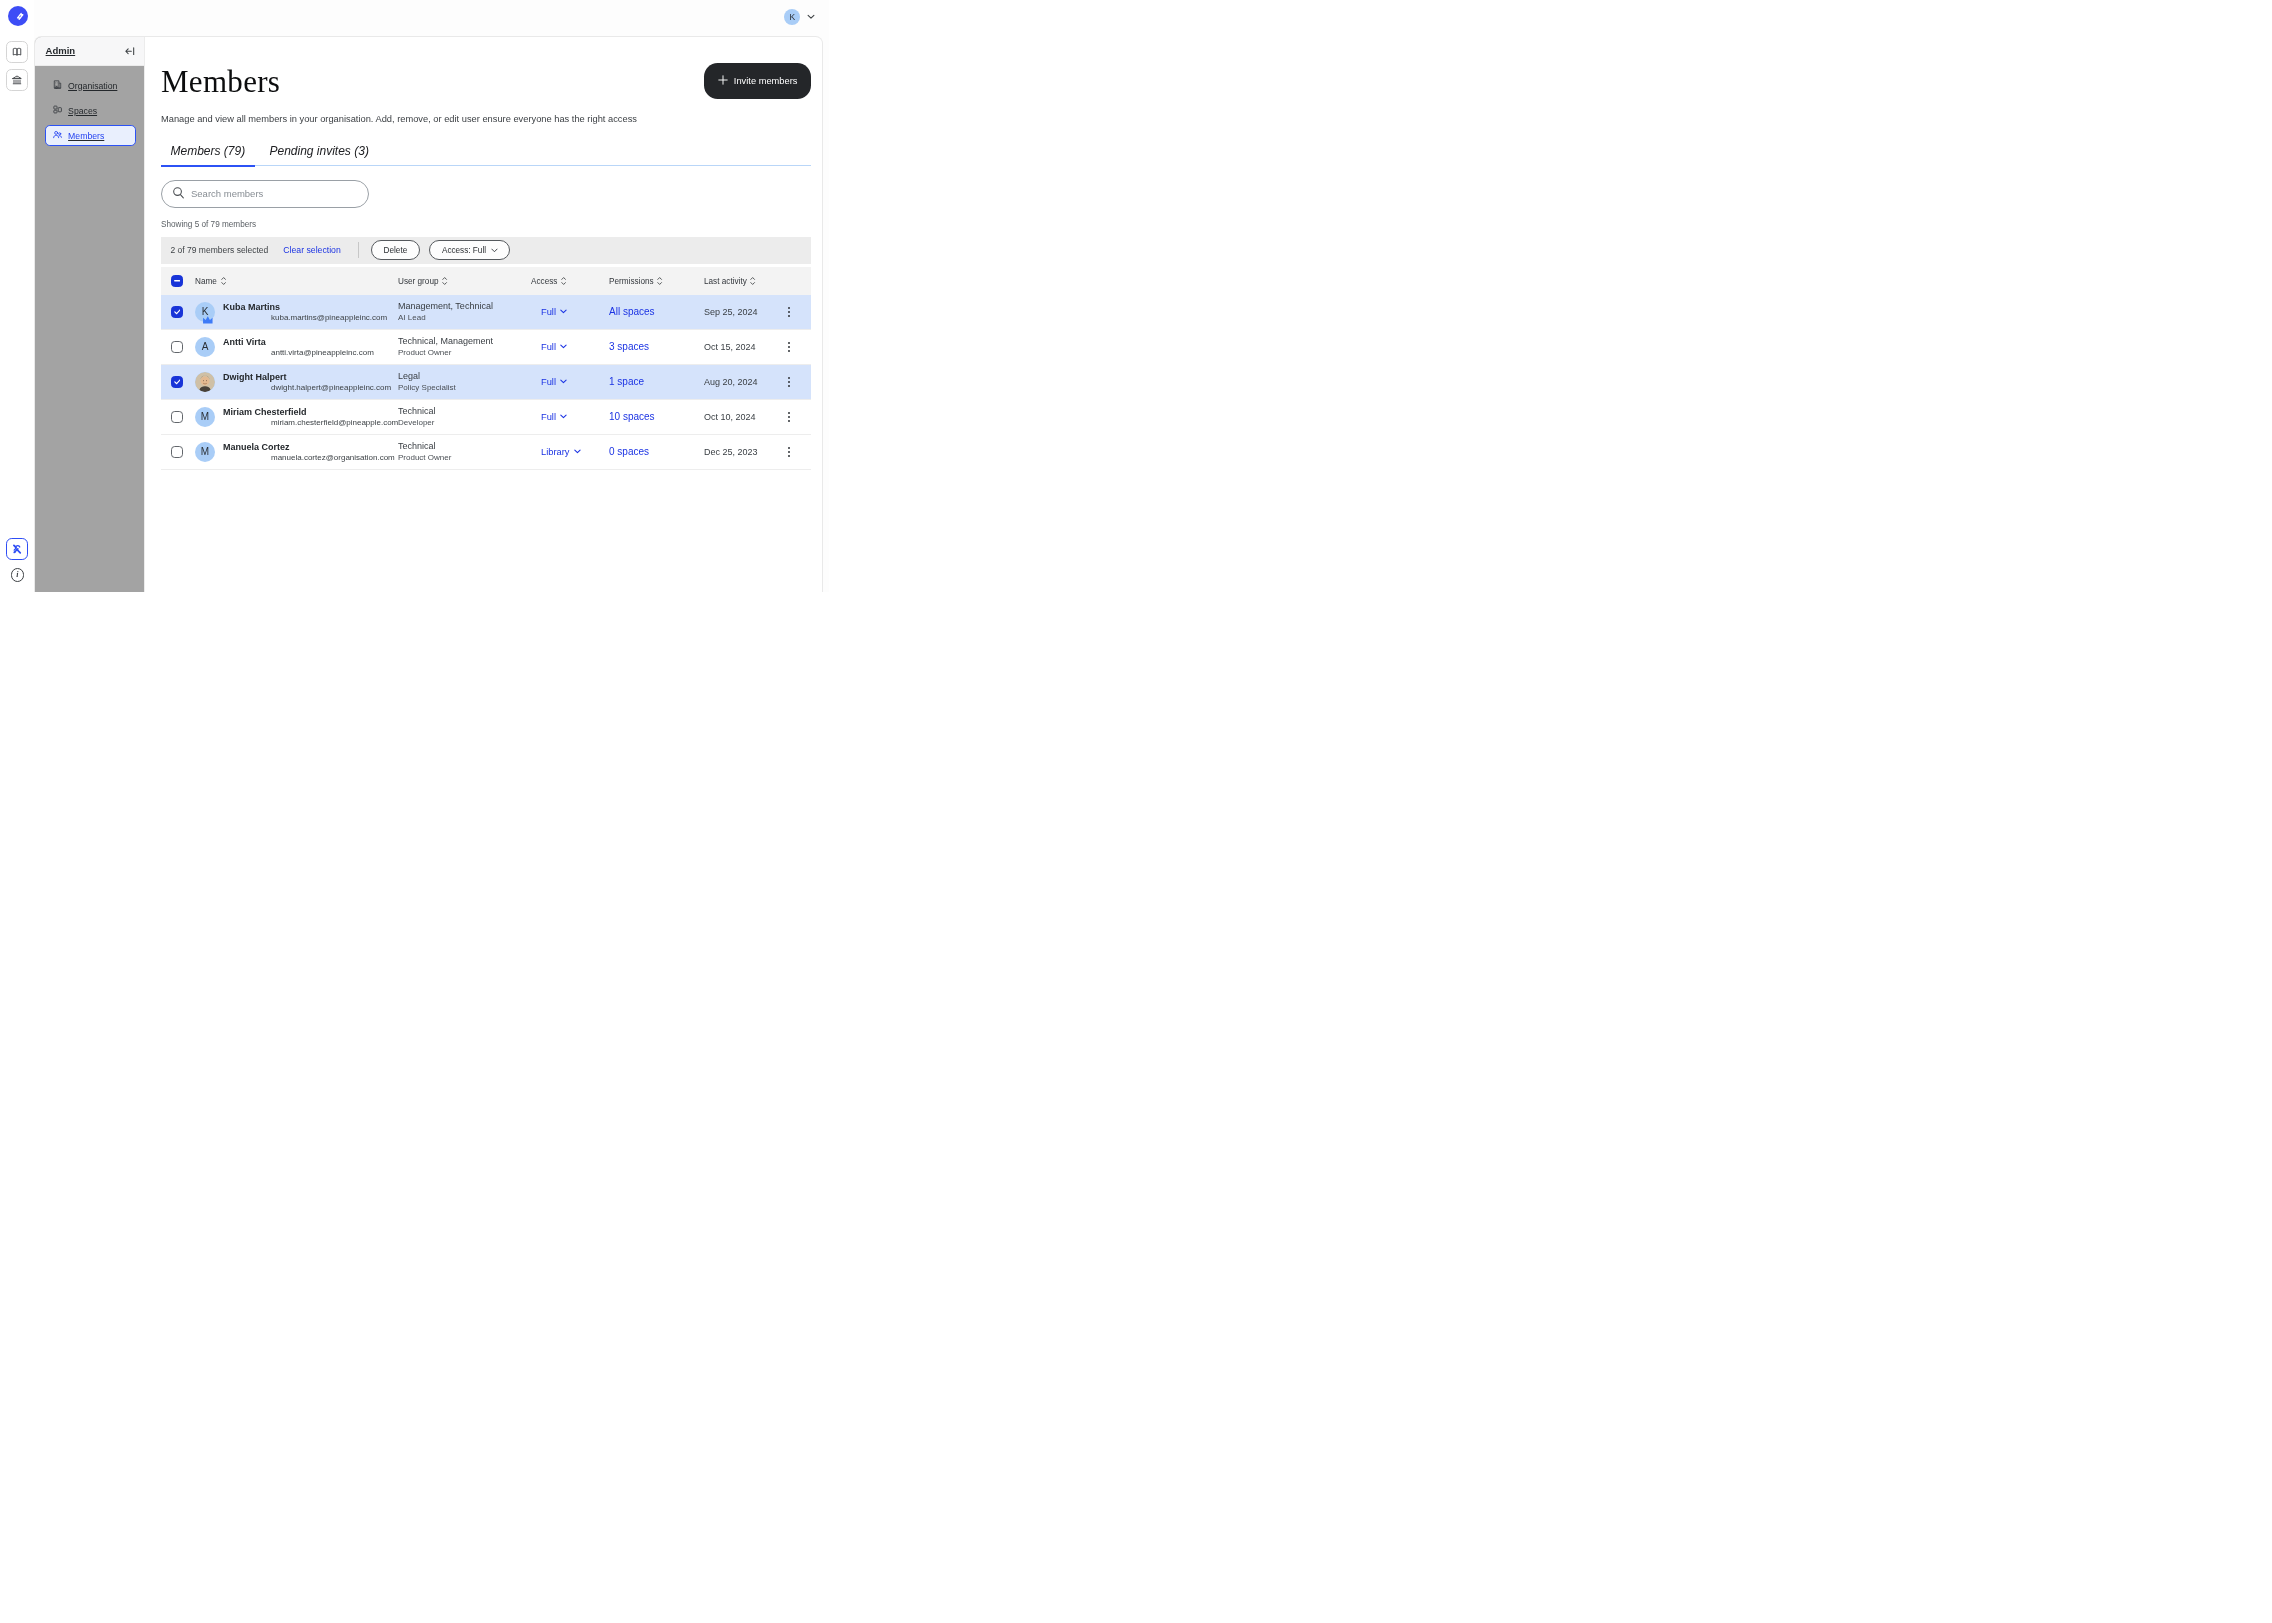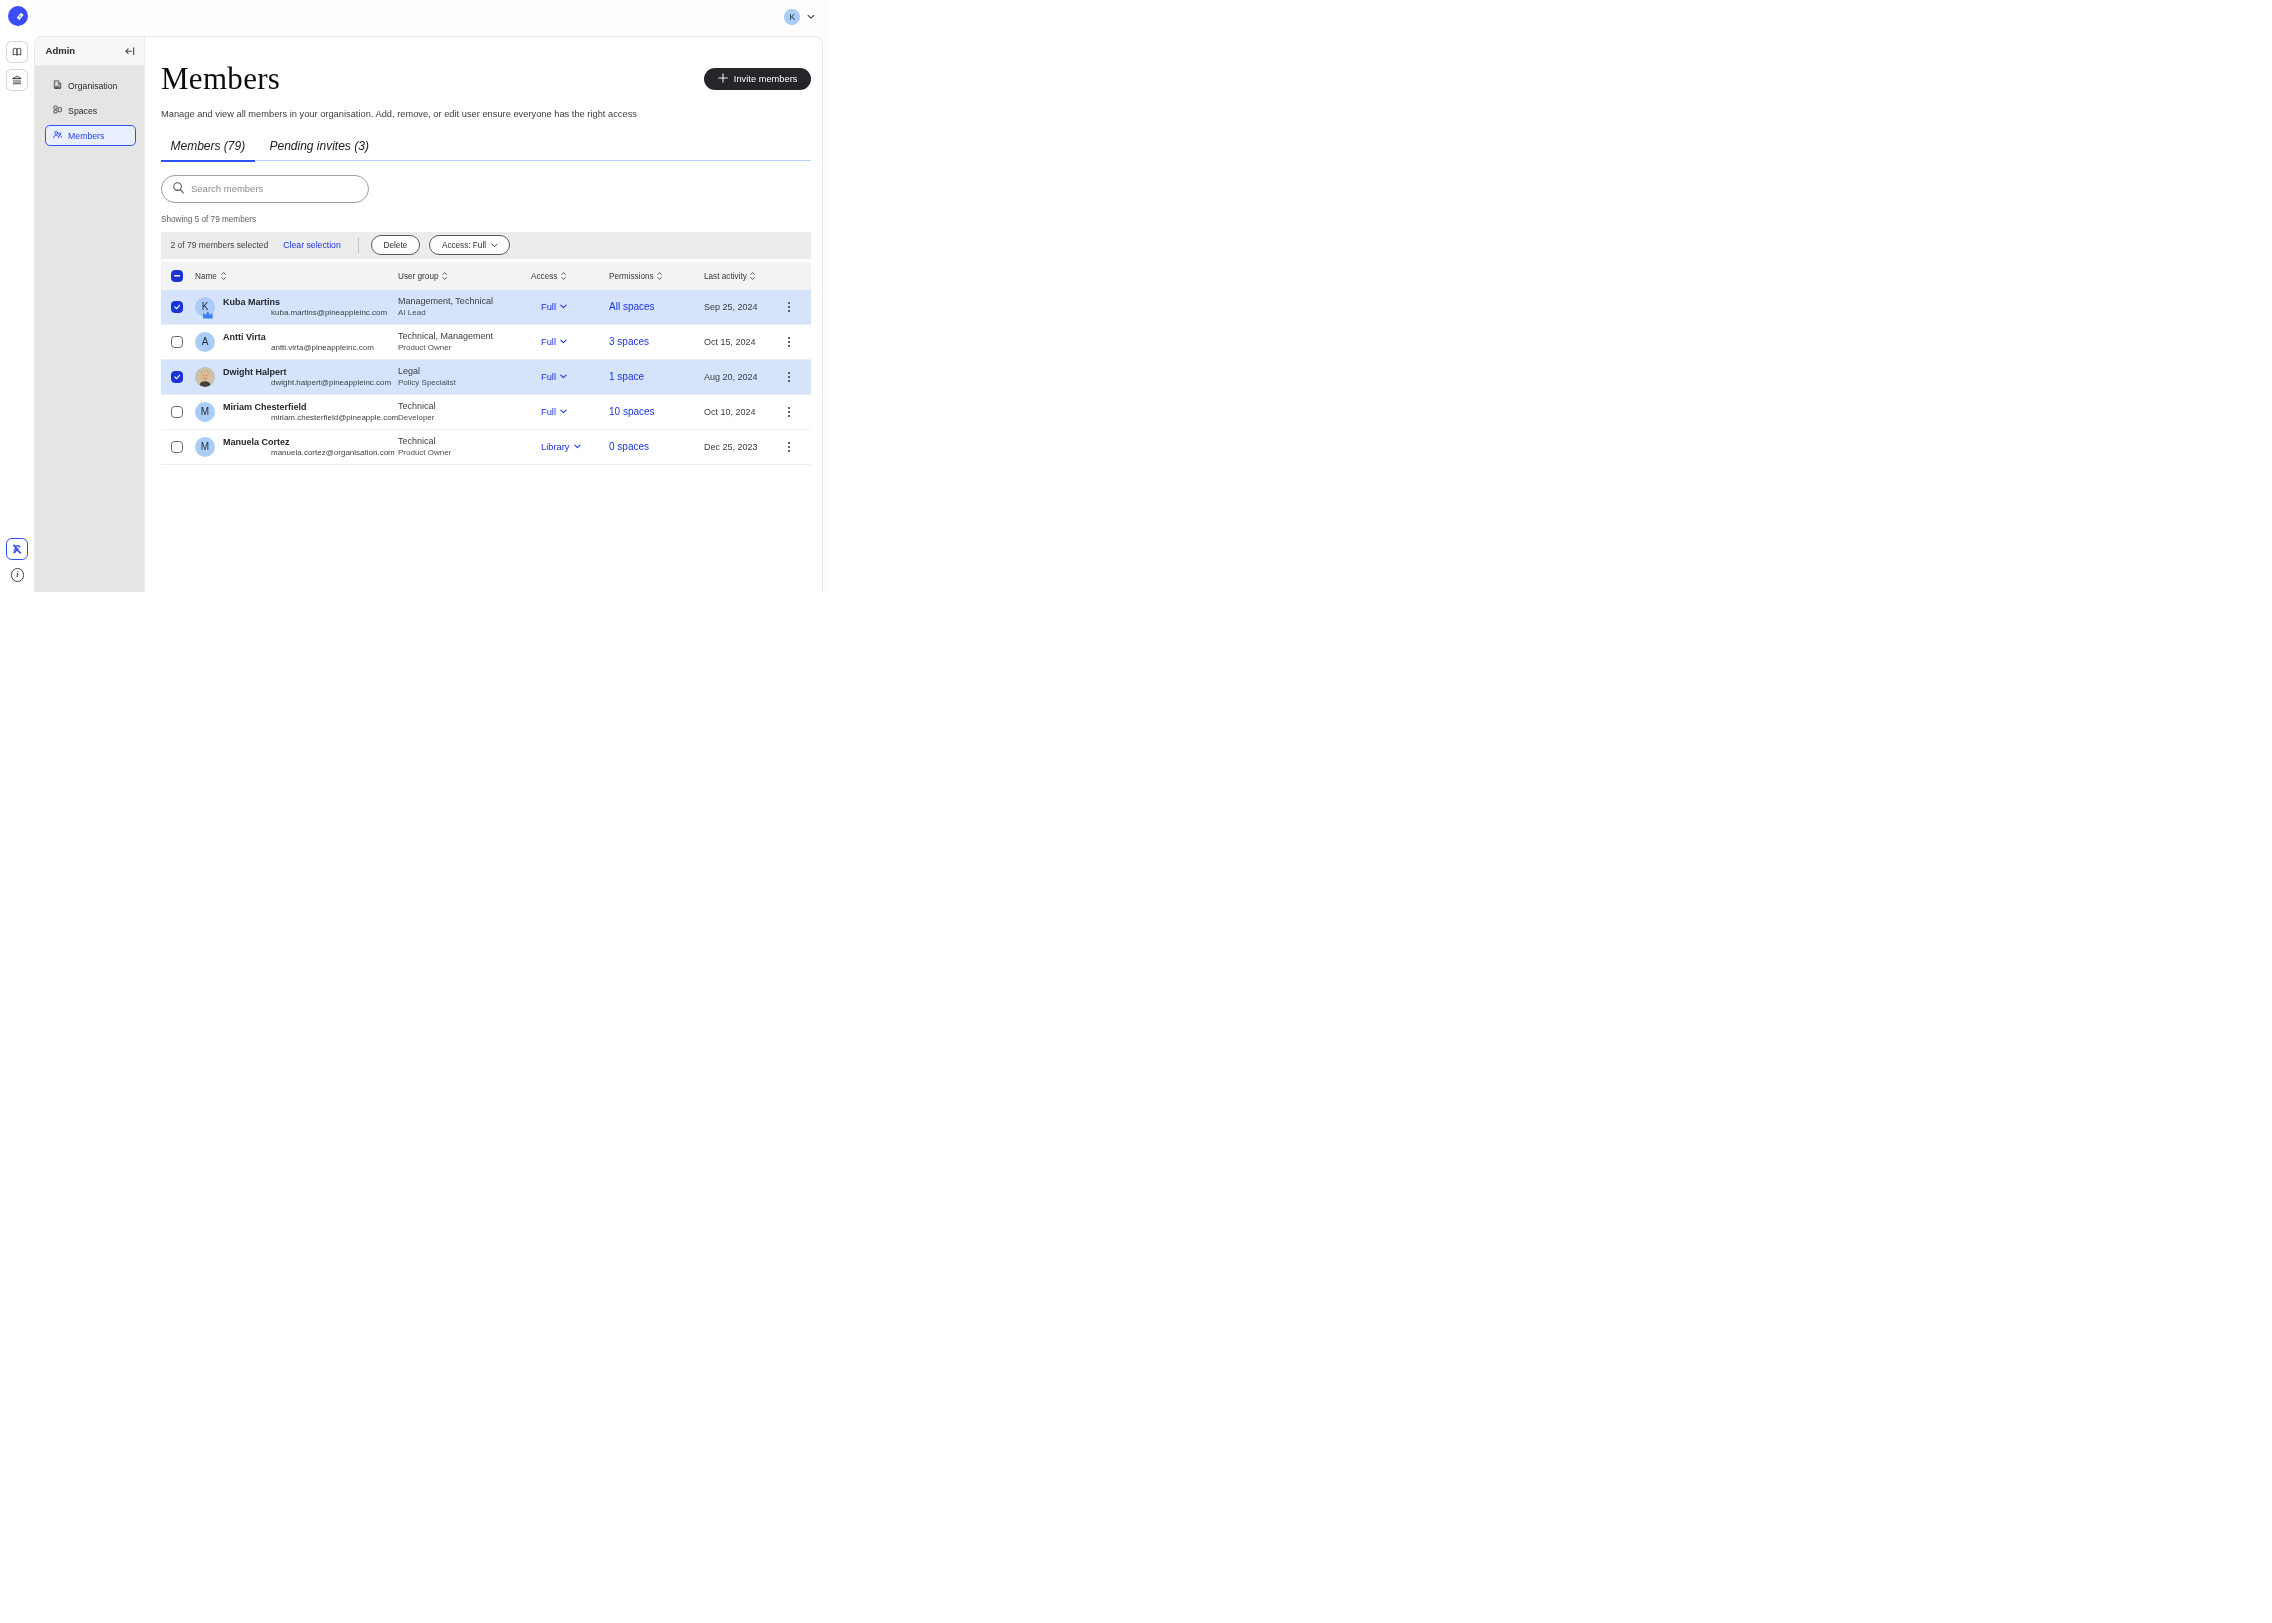--- a/index.html
+++ b/index.html
@@ -24,36 +24,36 @@
   .topright { position:absolute; right:13.7px; top:8.5px; display:flex; align-items:center; gap:6.9px; z-index:3; }
   .avatar-sm { width:16.4px; height:16.4px; border-radius:50%; background:#a9cdf7; color:#2a2f35;
                display:flex; align-items:center; justify-content:center; font-size:8.5px; }
 
   
   .card { position:absolute; left:34px; top:36px; right:6.3px; bottom:0; background:#ffffff;
           border:0.5px solid #e9e9e9; border-bottom:none; border-radius:7.4px 7.4px 0 0;
           display:flex; overflow:hidden; }
 
   
-  .admin { width:110px; flex:0 0 110px; border-right:0.5px solid #ececec; background:#e5e5e5; }
+  .admin { width:110px; flex:0 0 110px; border-right:0.5px solid #ececec; background:#a3a3a3;text-decoration:underline; }
   .admin-head { height:28.5px; background:#f7f7f8; border-bottom:0.5px solid #ebebeb;
                 display:flex; align-items:center; justify-content:space-between; padding:0 9.5px 0 10.6px; }
   .admin-title { font-size:9.5px; font-weight:bold; color:#24282c; }
   .collapse-btn { background:none; border:none; cursor:pointer; display:flex; align-items:center; }
   .admin-nav { padding:9.5px 8.5px 0 9.5px; display:flex; flex-direction:column; gap:4.2px; }
   .nav-item { display:flex; align-items:center; gap:5.3px; height:21px; padding:0 6.3px;
               border-radius:4.8px; border:0.8px solid transparent; cursor:pointer;
               font-size:8.7px; color:#24282c; background:transparent; }
   .nav-item.active { background:#e9effd; border-color:#2c52f5; color:#2342f0; font-weight:500; }
 
   
   .main { flex:1; padding:0 10.6px 0 16px; overflow:hidden; }
   .page-head { margin-top:26.4px; display:flex; align-items:center; justify-content:space-between; }
   .h1 { font-family:"Liberation Serif", serif; font-weight:500; font-size:31px; line-height:1; color:#0c0d0e; letter-spacing:0.3px; }
-  .invite-btn { height:22px; border-radius:13.7px; background:#242629; color:#ffffff; border:none;
+  .invite-btn { height:36px; border-radius:13.7px; background:#242629; color:#ffffff; border:none;
                 display:flex; align-items:center; gap:6.3px; padding:0 13.7px; font-size:9.3px; cursor:pointer; }
   .desc { margin-top:14.3px; font-size:9.3px; color:#3d4145; }
 
   
   .tabs { margin-top:20px; display:flex; gap:5.3px; border-bottom:1.1px solid #b9d6f8; }
   .tab { padding:0 9.5px 6.9px 9.5px; font-size:12px; color:#202124; cursor:pointer; border-bottom:2.1px solid transparent; margin-bottom:-1.6px; background:none; border-top:none; border-left:none; border-right:none; font-family:inherit;font-style:italic; }
   .tab.active { border-bottom-color:#2c52f5; }
 
   
   .search { margin-top:13.7px; width:208px; height:28px; border:0.5px solid #9aa0a6; border-radius:14.3px;

